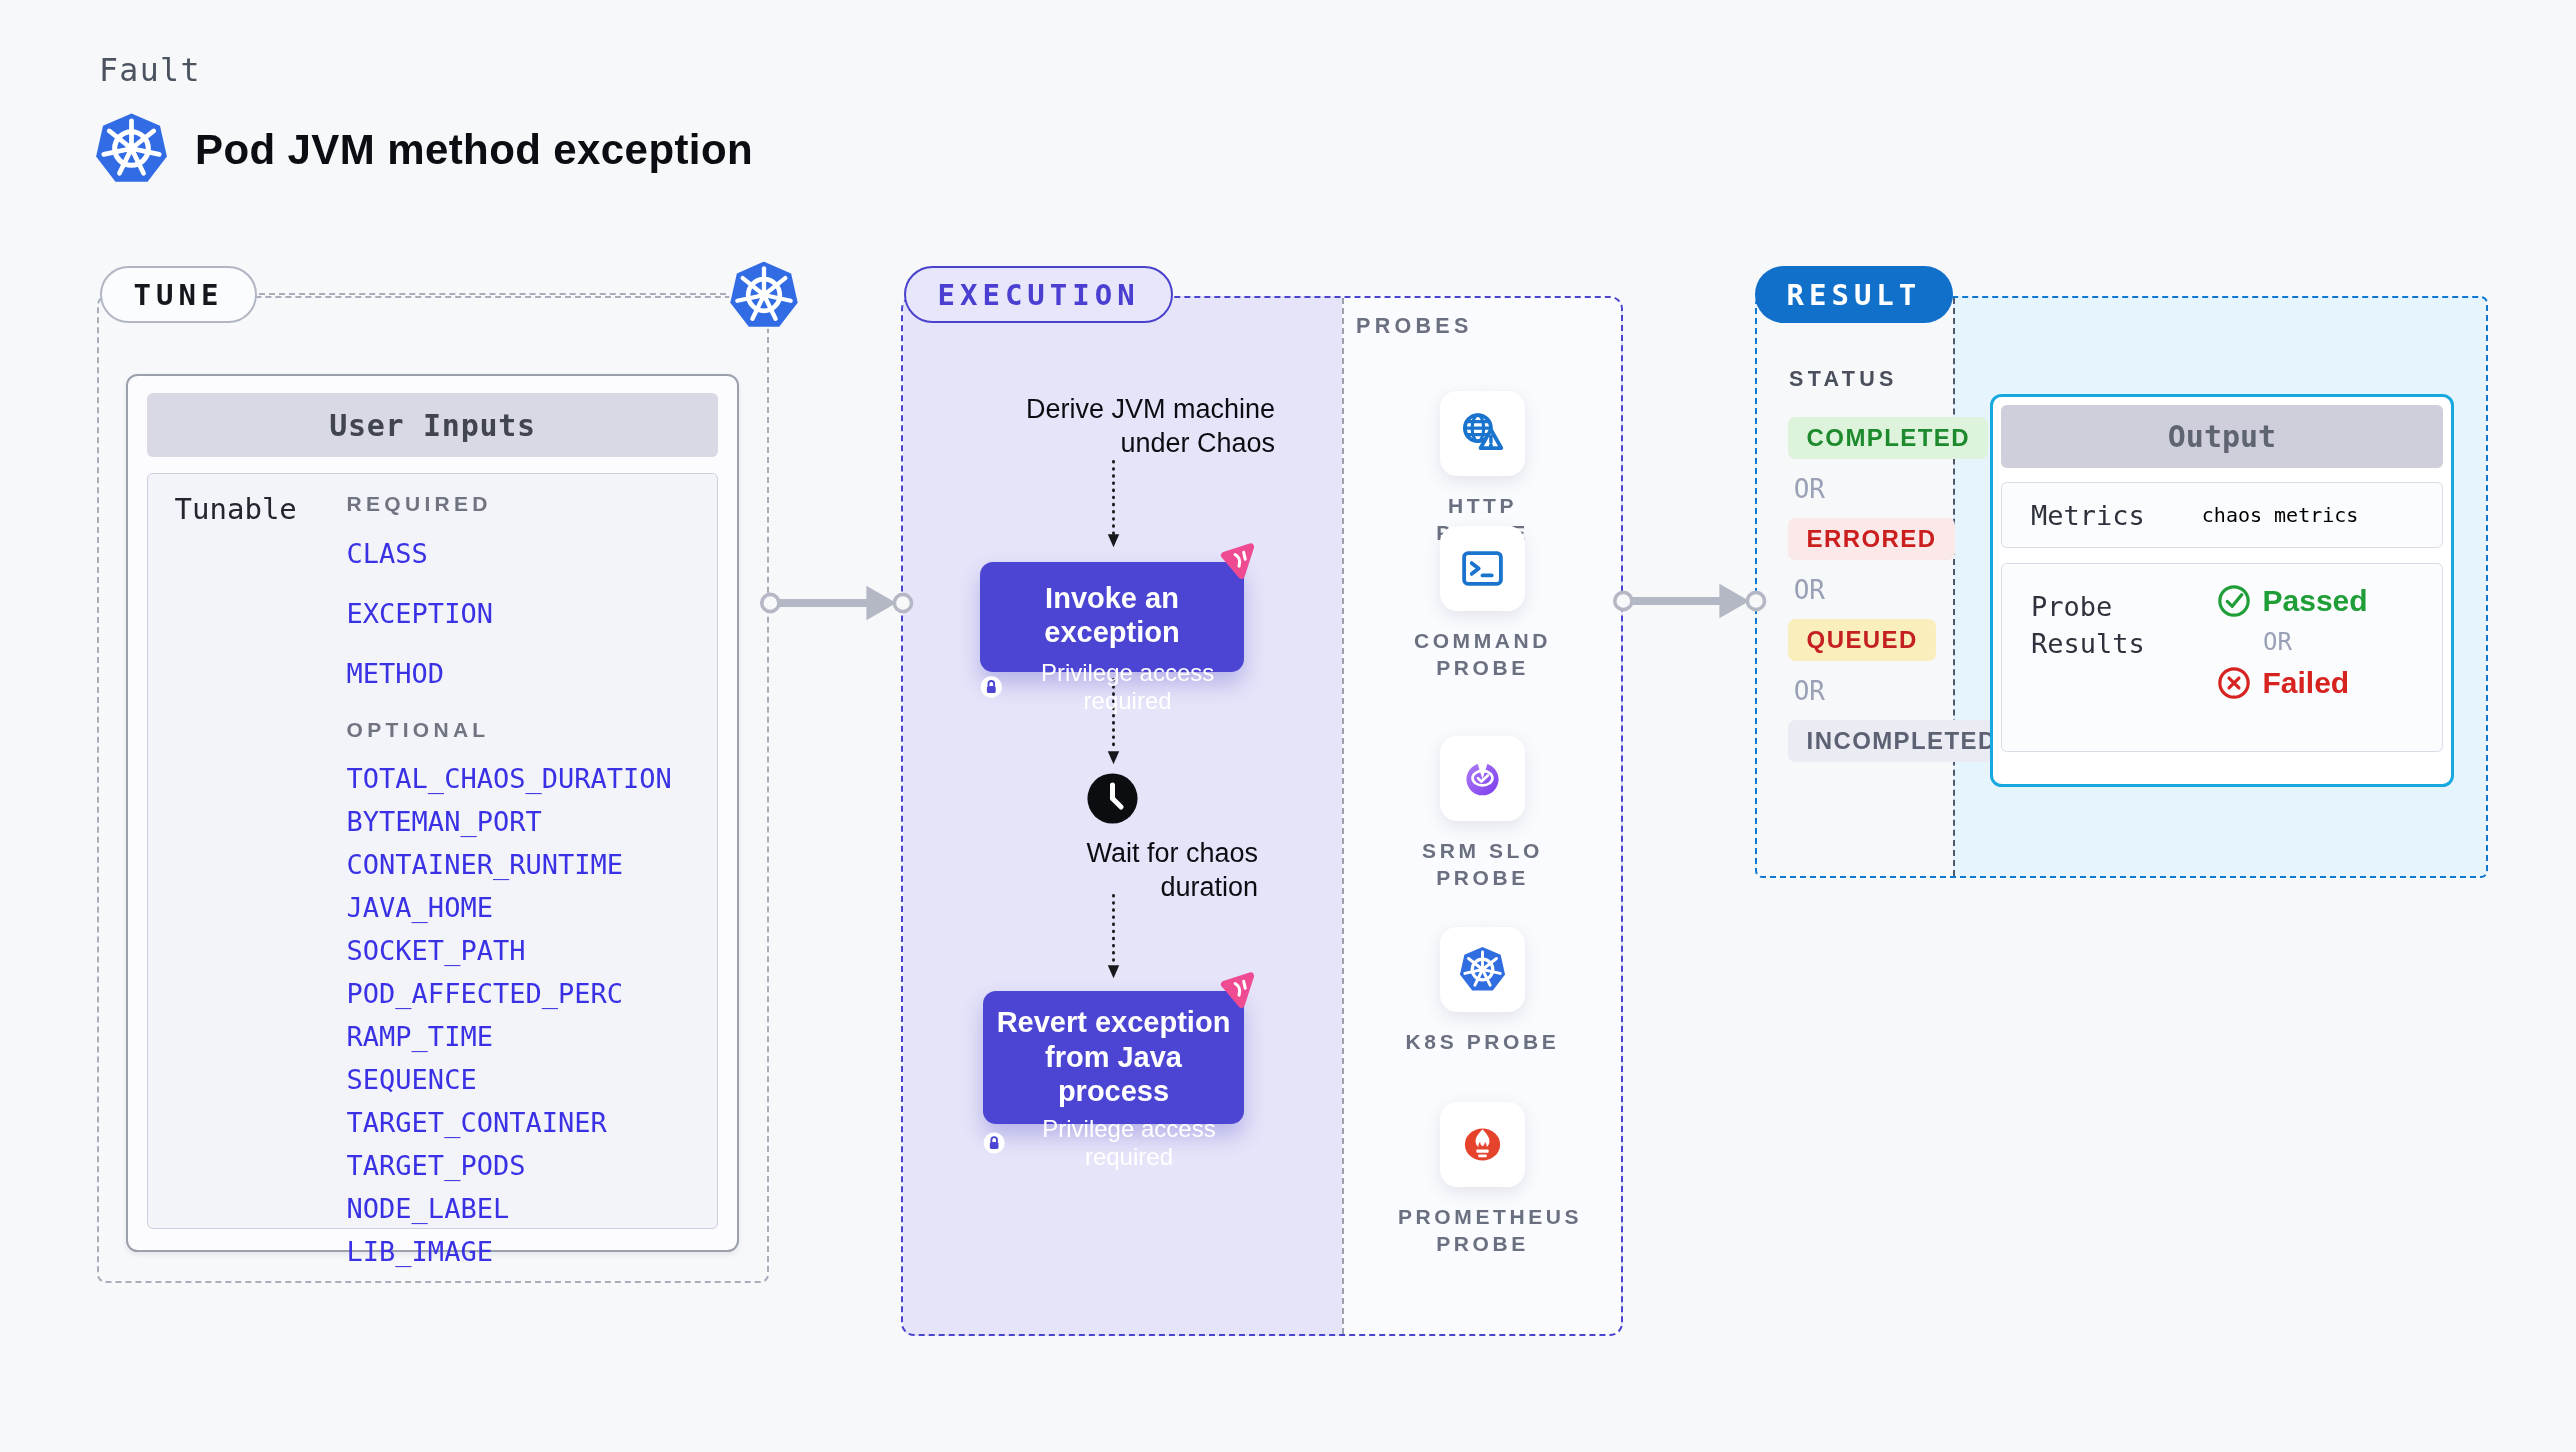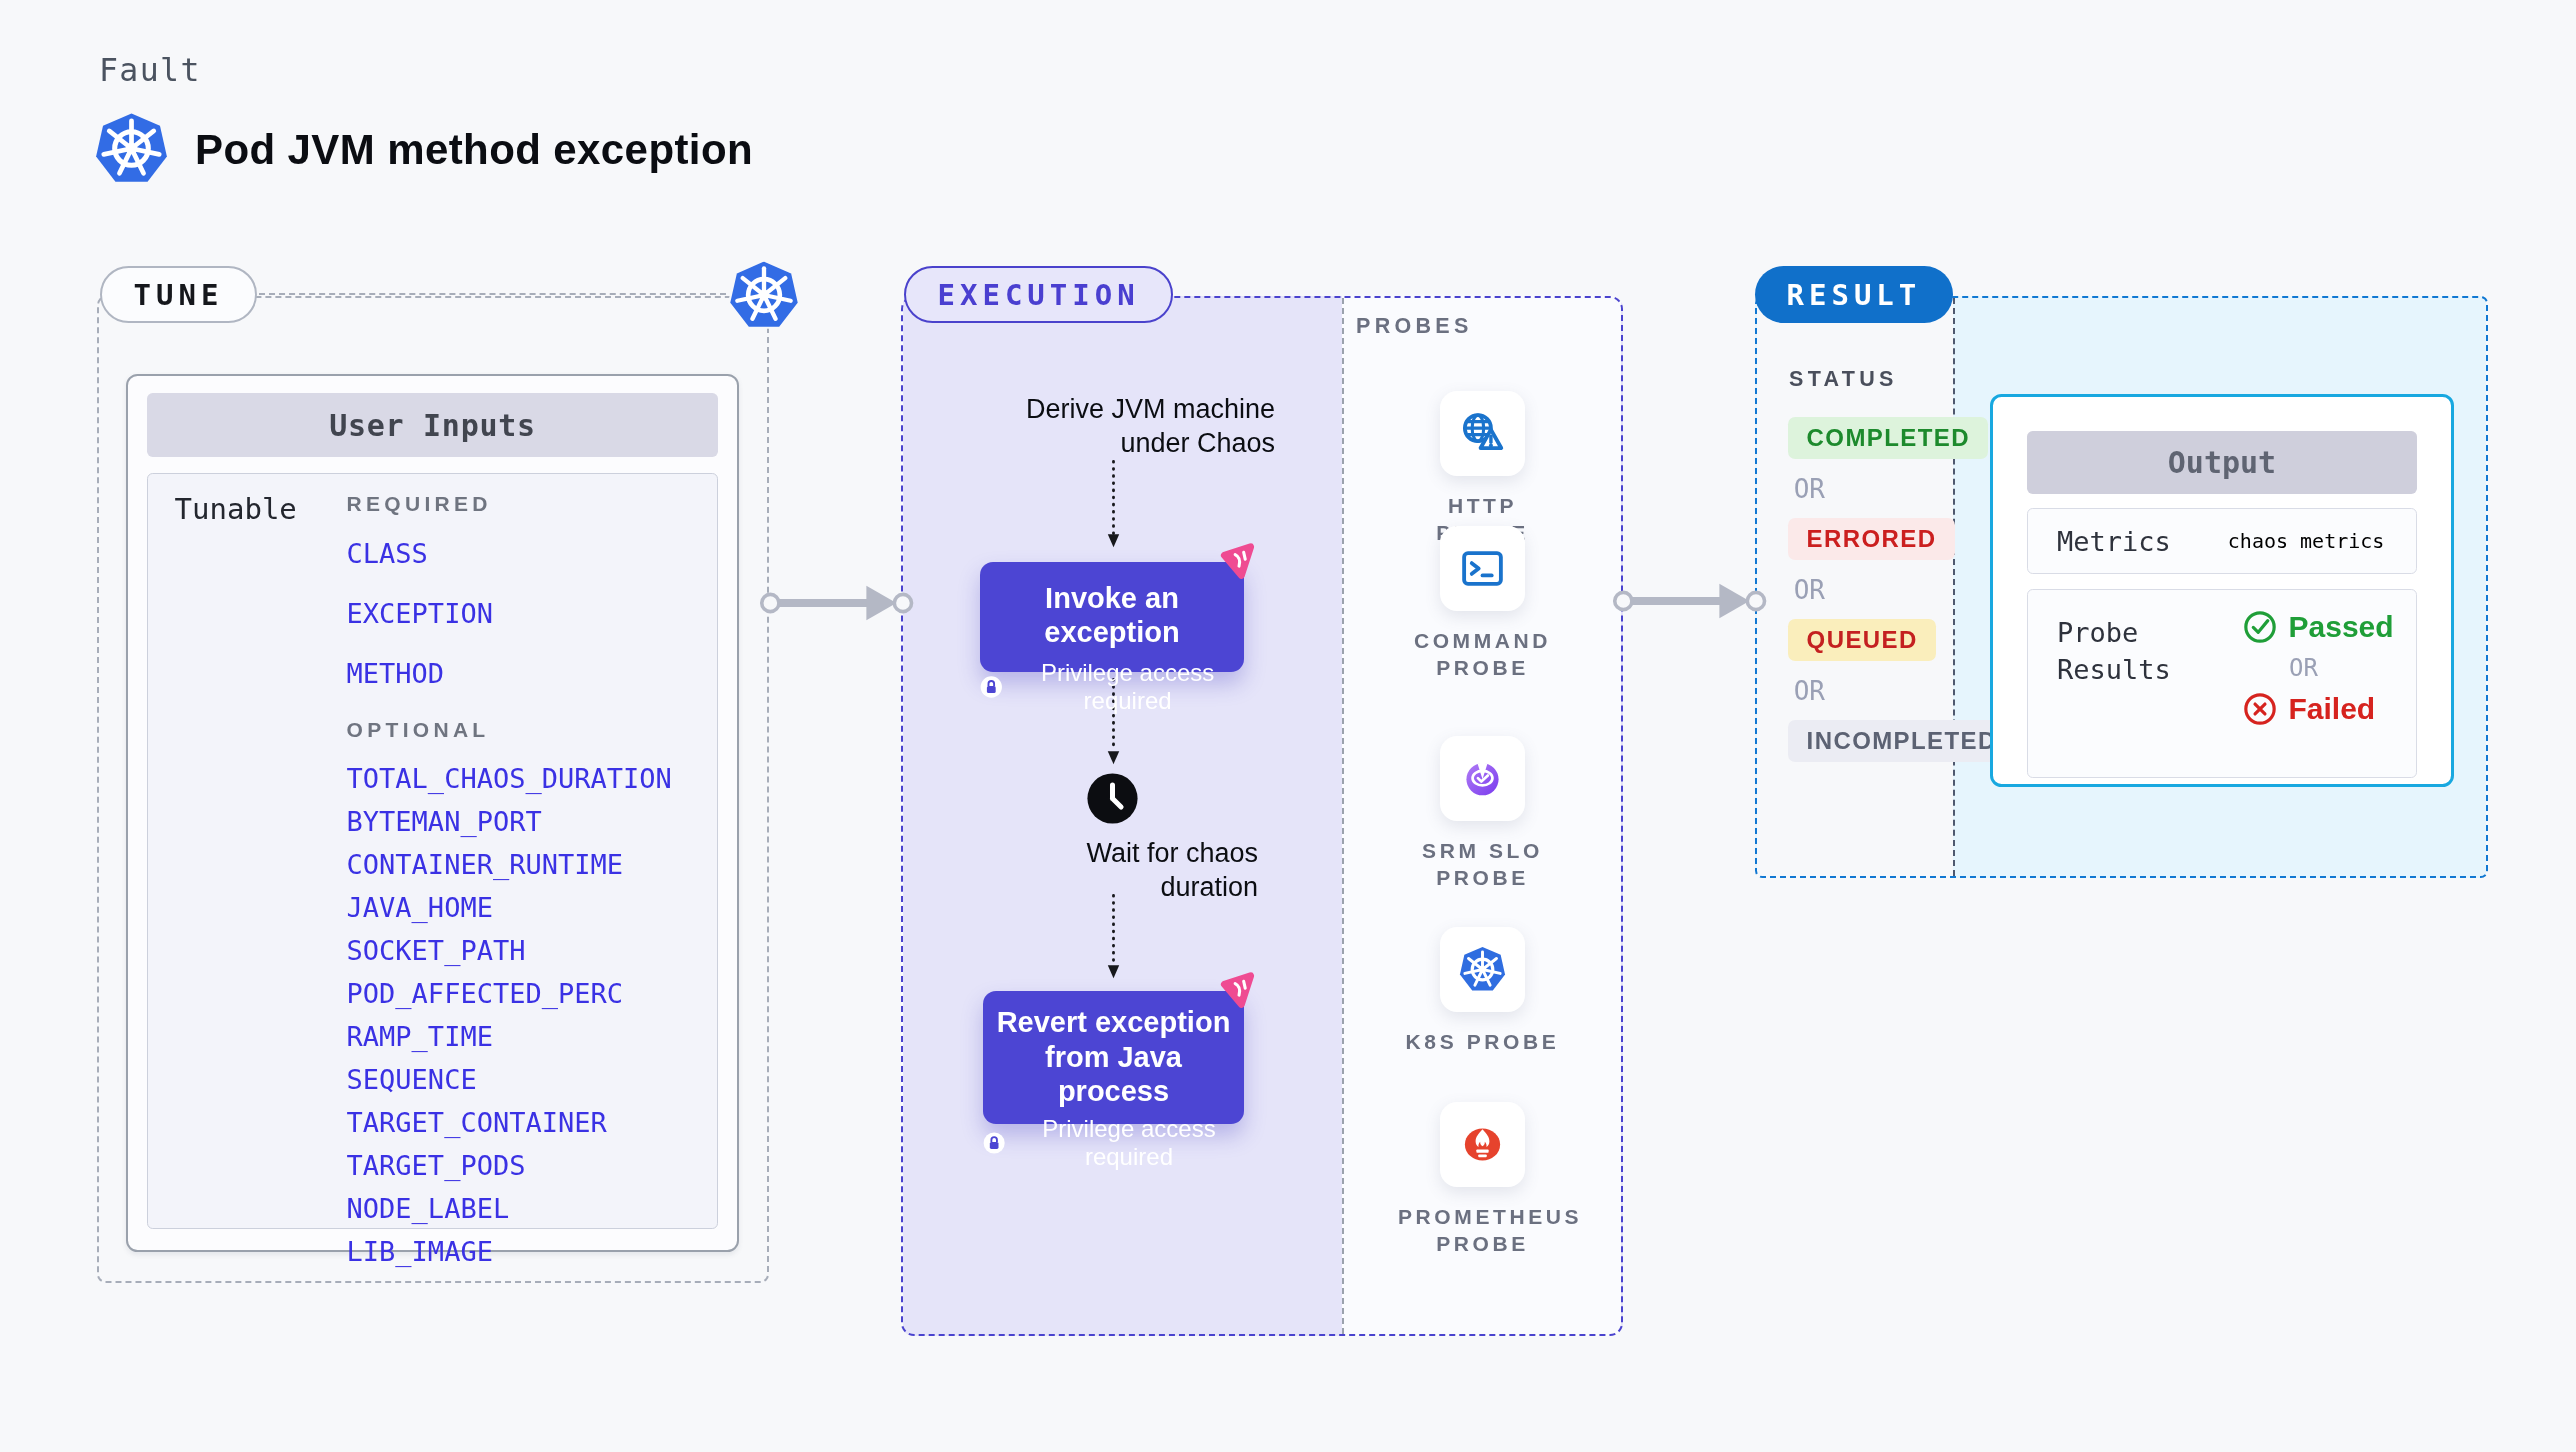--- a/index.html
+++ b/index.html
@@ -67,21 +67,21 @@
   .result-divider{position:absolute;left:196px;top:0;bottom:0;border-left:2.1px dashed #4f586e;}
   .status-label{position:absolute;left:1789px;top:367px;font-size:21.5px;font-weight:bold;letter-spacing:4.3px;color:#4a4f5c;z-index:3;}
   .status-col{position:absolute;left:1788px;top:417px;width:179px;z-index:3;}
   .badge{display:table;padding:7.2px 18.6px;border-radius:7.2px;font-size:24px;font-weight:bold;letter-spacing:1.4px;margin-bottom:14.3px;white-space:nowrap;}
   .badge-completed{color:#1d8a2d;background:#ddf3dc;}
   .badge-errored{color:#cb1f1f;background:#fbe9e9;}
   .badge-queued{color:#c42020;background:#faeebc;}
   .badge-incompleted{color:#5c6273;background:#ebecf3;}
   .or{font-family:"DejaVu Sans Mono","Liberation Mono",monospace;font-size:26px;color:#9aa0b5;margin:14.3px 0 14.3px 5.7px;}
 
-  .output-card{position:absolute;left:1990px;top:394px;width:464px;height:393px;box-sizing:border-box;background:#ffffff;border:3.6px solid #18a8e0;border-radius:11.5px;padding:34px;z-index:3;}
+  .output-card{position:absolute;left:1990px;top:394px;width:464px;height:393px;box-sizing:border-box;background:#ffffff;border:3.6px solid #18a8e0;border-radius:11.5px;padding:8px;z-index:3;}
   .output-header{height:63px;background:#cfcfdc;border-radius:5.7px;display:flex;align-items:center;justify-content:center;font-family:"DejaVu Sans Mono","Liberation Mono",monospace;font-weight:bold;font-size:30px;color:#5f6472;}
   .output-row{box-sizing:border-box;border:1.4px solid #d9dce6;border-radius:5.7px;background:#fbfcfe;}
   .metrics-row{margin-top:14.3px;height:66px;display:flex;align-items:center;}
   .metrics-label{margin-left:29px;font-family:"DejaVu Sans Mono","Liberation Mono",monospace;font-size:27px;color:#2e323c;}
   .metrics-value{margin-left:57px;font-family:"DejaVu Sans Mono","Liberation Mono",monospace;font-size:20px;color:#000000;}
   .results-row{margin-top:14.3px;height:189px;position:relative;}
   .pr-label{position:absolute;left:29px;top:24px;font-family:"DejaVu Sans Mono","Liberation Mono",monospace;font-size:27px;line-height:1.4;color:#2e323c;}
   .pr-col{position:absolute;left:215px;top:20px;}
   .pr-line{display:flex;align-items:center;gap:11.5px;}
   .pr-pass-text{font-size:30px;font-weight:bold;color:#1f9e38;}

